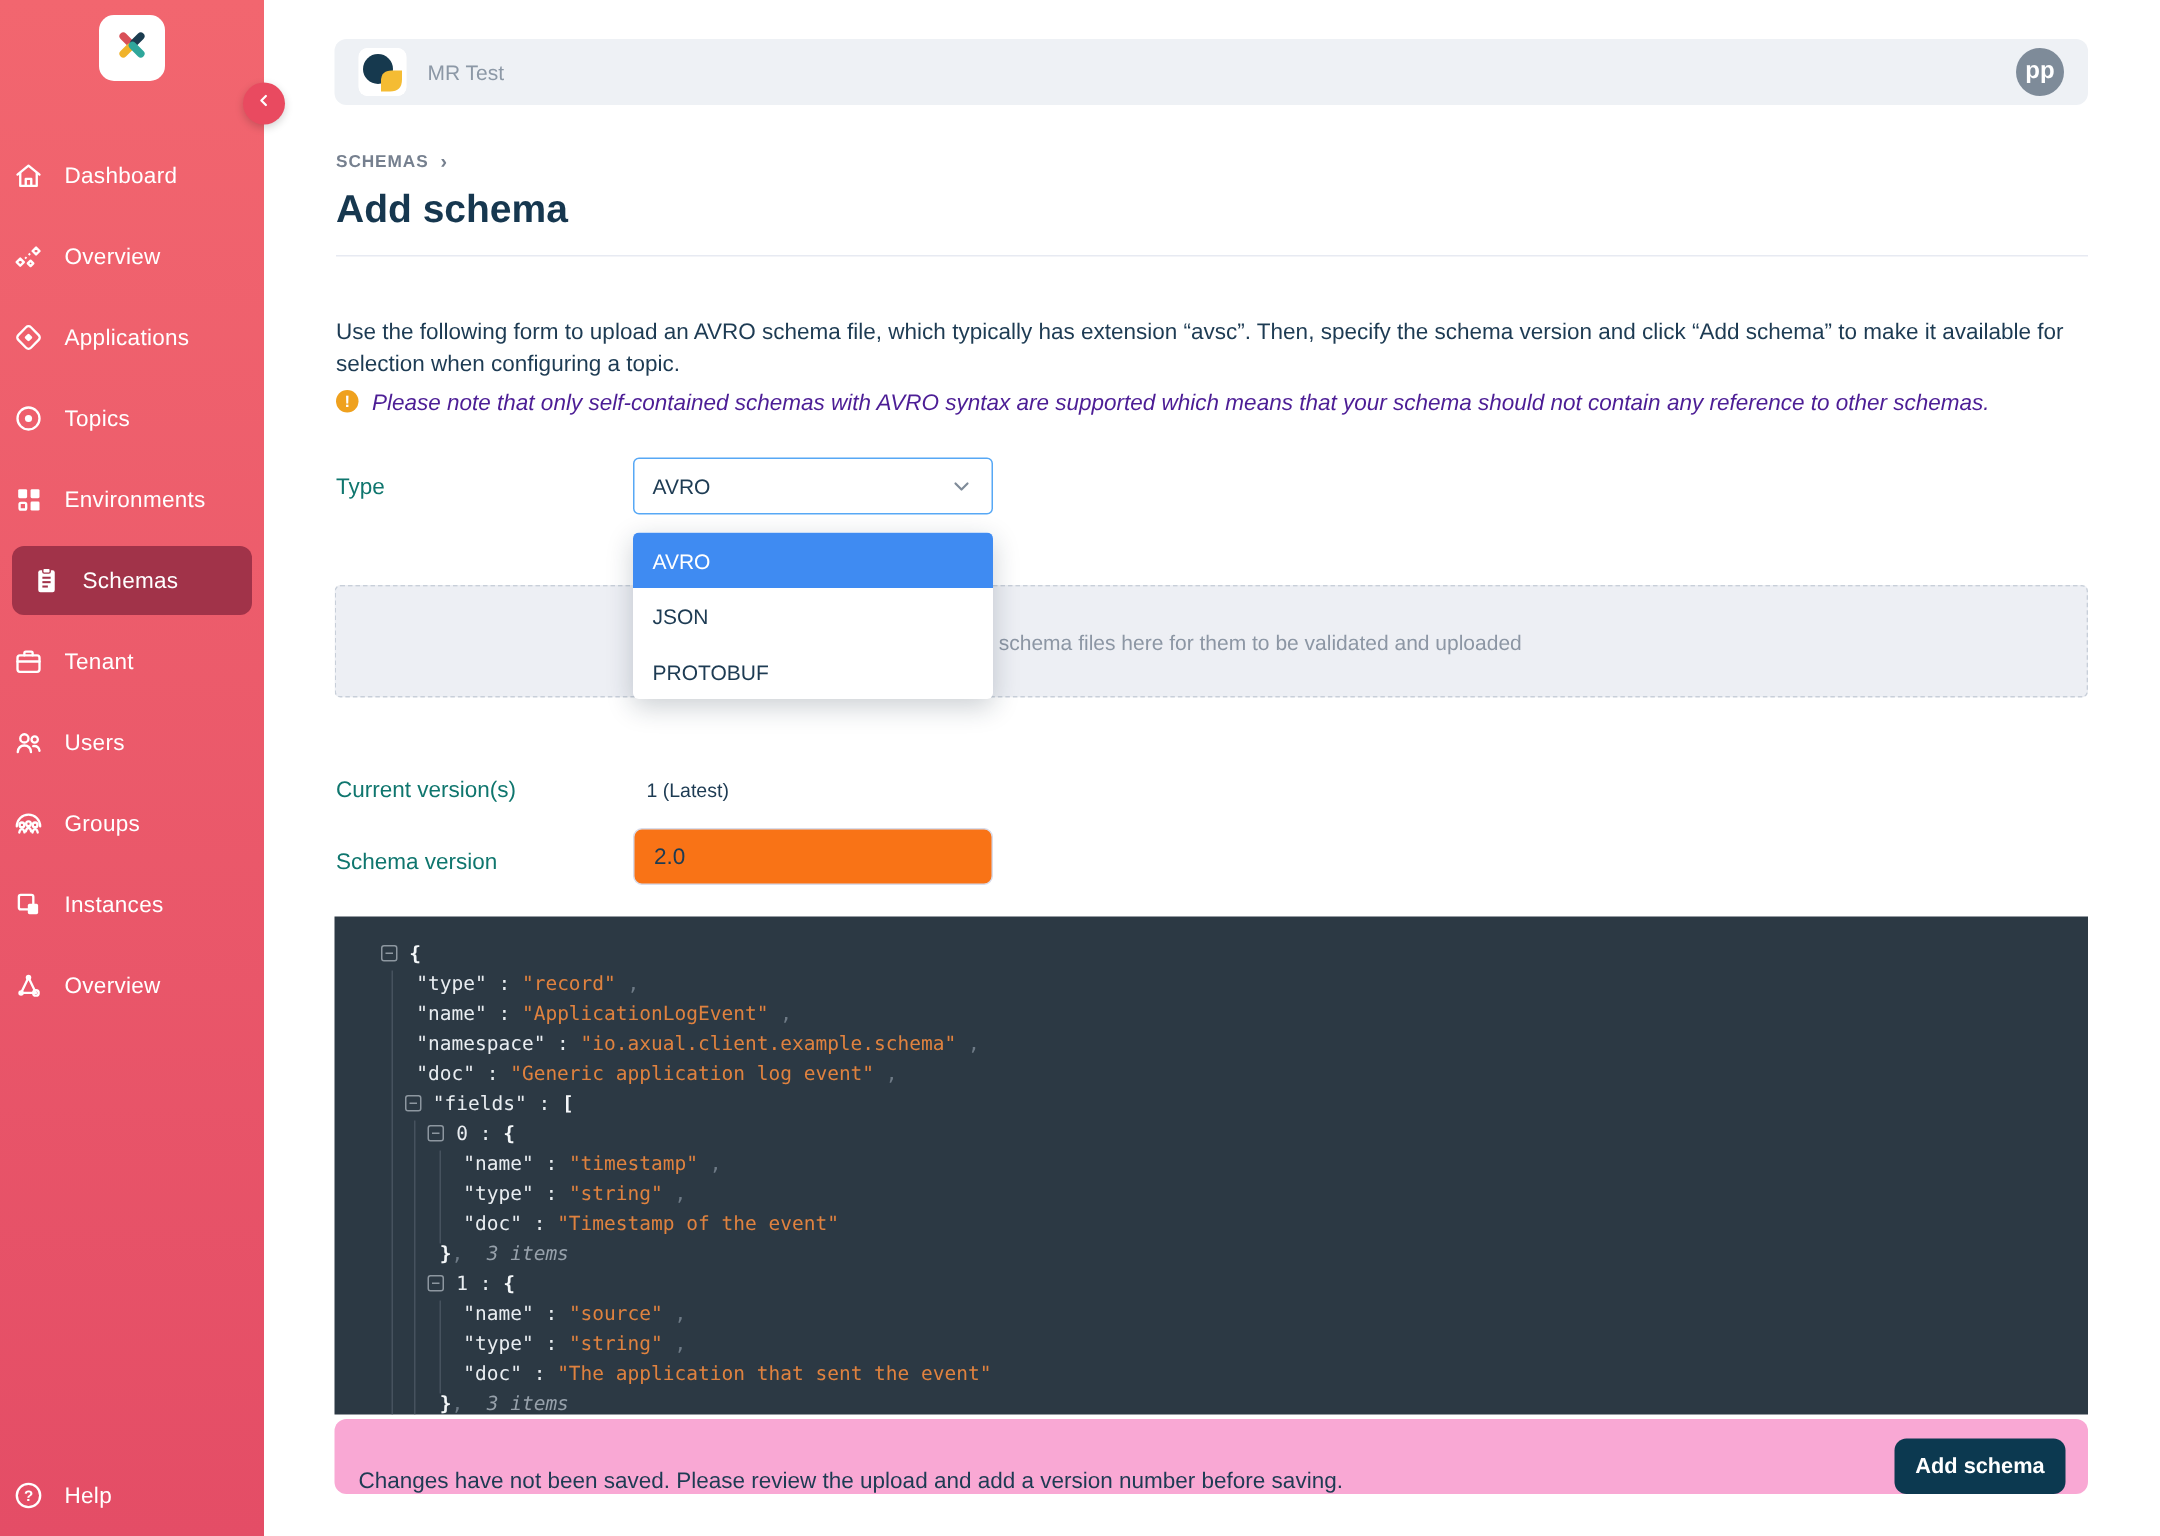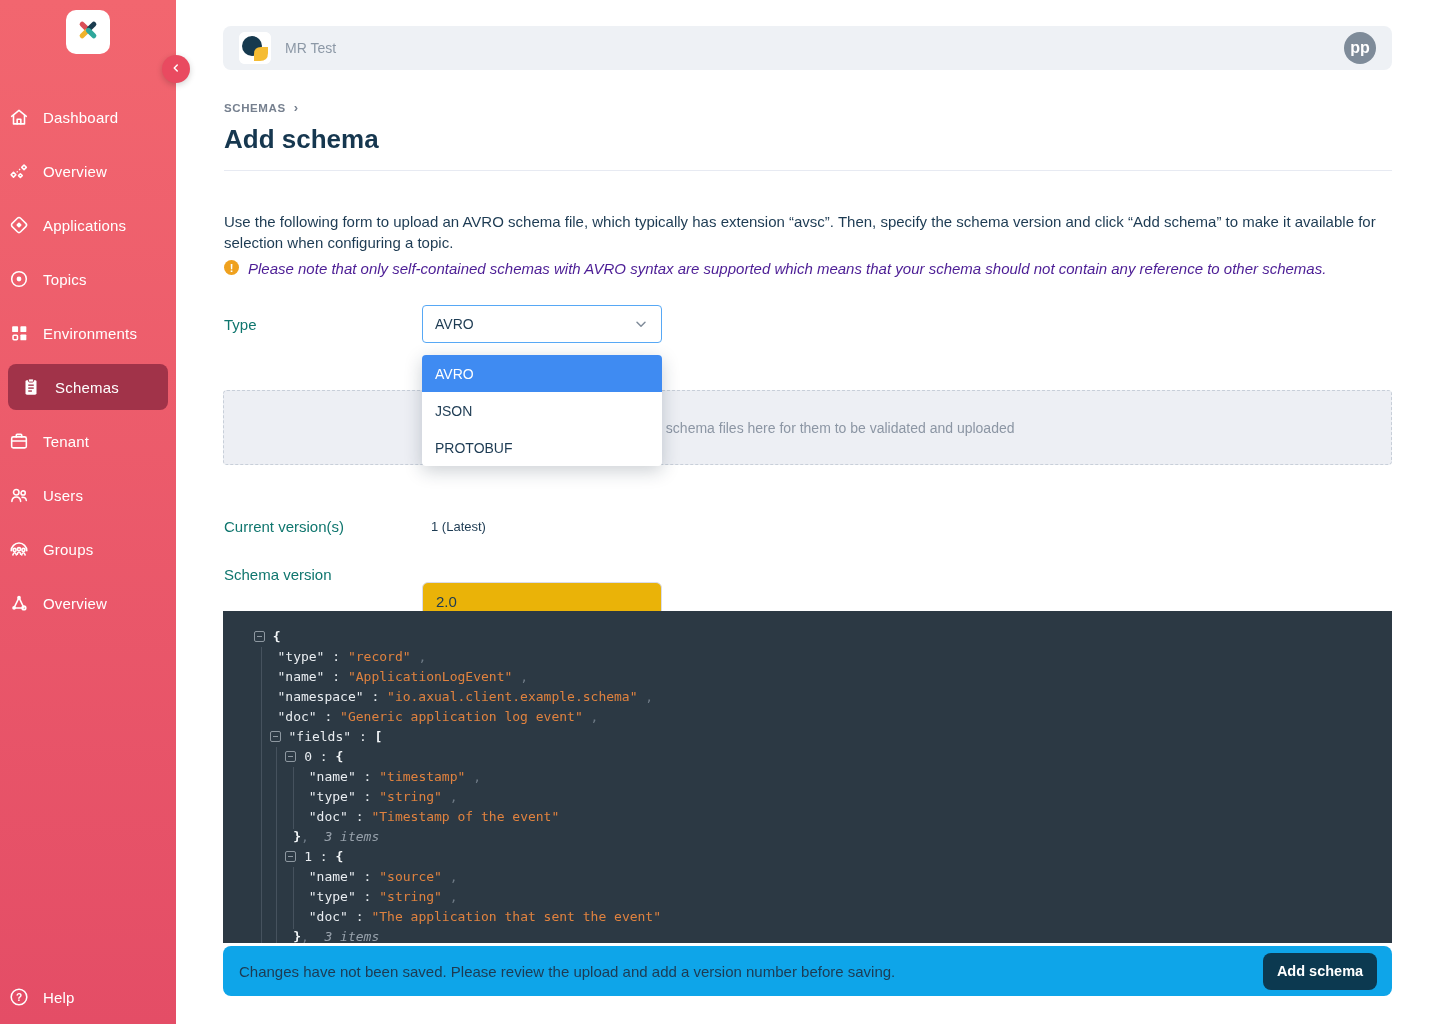--- a/index.html
+++ b/index.html
@@ -52,42 +52,42 @@
   .dropzone { position:absolute; left:223px; top:390px; width:1169px; height:75px; background:#edeff4;
     border:1px dashed #c8cfd9; border-radius:4px; display:flex; align-items:center; justify-content:center; z-index:1; }
   .dropzone-text { font-size:14px; color:#8c96a4; }
 
   .type-menu { position:absolute; left:422px; top:355px; width:240px; background:#fff; border-radius:4px;
     box-shadow:0 5px 18px rgba(25,40,60,.22); z-index:10; overflow:hidden; }
   .menu-opt { height:37px; display:flex; align-items:center; padding:0 13px; font-size:14px; color:#1d3b53; cursor:pointer; }
   .menu-opt.selected { background:#3f8bf2; color:#fff; }
 
   .cv-value { position:absolute; left:431px; top:519px; font-size:13px; color:#1d3b53; }
-  .version-input { position:absolute; left:422px; top:582px; width:240px; height:38px; border:1px solid #d9dcea;
-    border-radius:6px; font-size:15px; color:#1d3b53; padding:10px 13px; font-family:"Liberation Sans",sans-serif; background:#eab308; }
+  .version-input { position:absolute; left:422px; top:552px; width:240px; height:38px; border:1px solid #d9dcea;
+    border-radius:6px; font-size:15px; color:#1d3b53; padding:10px 13px; font-family:"Liberation Sans",sans-serif; background:#f97316; }
 
   
   .editor { position:absolute; left:223px; top:611px; width:1169px; height:332px; background:#2c3944;
     overflow:hidden; font-family:"DejaVu Sans Mono", monospace; font-size:13px; }
   .code-lines { padding:16px 0 0 31px; }
   .code-line { height:20px; line-height:20px; white-space:pre; }
   .tk-sp { white-space:pre; }
   .tk-key, .tk-colon, .tk-num { color:#e9edf1; }
   .tk-str { color:#e0823f; }
   .tk-comma { color:#6e7a86; }
   .tk-brace { color:#f4f7f9; font-weight:bold; }
   .tk-items { color:#97a1ab; font-style:italic; }
   .collapse-icon { display:inline-block; width:11px; height:11px; border:1px solid #8d97a0; border-radius:2px;
     position:relative; top:1px; }
   .collapse-icon::before { content:""; position:absolute; left:2px; right:2px; top:4px; height:1px; background:#8d97a0; }
   .guide { position:absolute; width:1px; background:#46525e; }
 
   
-  .footer { position:absolute; left:223px; top:946px; width:1169px; height:50px; background:#0ea5e9; border-radius:8px;
-    display:flex; align-items:center; padding:0 15px 0 16px; }
+  .footer { position:absolute; left:223px; top:946px; width:1169px; height:50px; background:#f9a8d4; border-radius:8px;
+    display:flex; align-items:flex-end; padding:0 15px 0 16px; }
   .footer-msg { font-size:15px; color:#1d3b53; }
   .add-btn { margin-left:auto; width:114px; height:37px; background:#0c3950; color:#fff; border:none; border-radius:8px;
     font-size:14.5px; font-weight:600; font-family:"Liberation Sans",sans-serif; cursor:pointer; }
 </style>
 </head>
 <body>
 
 <div class="sidebar">
   <div class="logo-box">
     <span>
@@ -189,20 +189,29 @@
             <path d="M3.5 14a8.5 8.5 0 0 1 17 0" fill="none" stroke="#fff" stroke-width="1.7" stroke-linecap="round" stroke-linejoin="round"></path>
             <circle cx="7.2" cy="13" r="1.7" fill="none" stroke="#fff" stroke-width="1.7" stroke-linecap="round" stroke-linejoin="round"></circle>
             <circle cx="12" cy="12.2" r="1.7" fill="none" stroke="#fff" stroke-width="1.7" stroke-linecap="round" stroke-linejoin="round"></circle>
             <circle cx="16.8" cy="13" r="1.7" fill="none" stroke="#fff" stroke-width="1.7" stroke-linecap="round" stroke-linejoin="round"></circle>
             <path d="M5.3 18.5c.4-1.7 1-2.4 1.9-2.4s1.6.7 1.9 2.4" fill="none" stroke="#fff" stroke-width="1.7" stroke-linecap="round" stroke-linejoin="round"></path>
             <path d="M10.1 17.7c.4-1.7 1-2.4 1.9-2.4s1.5.7 1.9 2.4" fill="none" stroke="#fff" stroke-width="1.7" stroke-linecap="round" stroke-linejoin="round"></path>
             <path d="M14.9 18.5c.4-1.7 1-2.4 1.9-2.4s1.5.7 1.9 2.4" fill="none" stroke="#fff" stroke-width="1.7" stroke-linecap="round" stroke-linejoin="round"></path>
           </svg>
         </span>
         <span class="nv-label">Groups</span>
+      </div>
+      <div class="nav-item">
+        <span class="nv-icon">
+          <svg width="22" height="22" viewBox="0 0 24 24">
+            <rect x="5" y="5" width="10.5" height="10.5" rx="1.4" fill="none" stroke="#fff" stroke-width="1.7" stroke-linecap="round" stroke-linejoin="round"></rect>
+            <rect x="11.5" y="11.5" width="7.5" height="7.5" rx="1.2" fill="#fff"></rect>
+          </svg>
+        </span>
+        <span class="nv-label">Instances</span>
       </div>
       <div class="nav-item">
         <span class="nv-icon">
           <svg width="22" height="22" viewBox="0 0 24 24">
             <path d="M12 6.2 6.6 17.4h10.8Z" fill="none" stroke="#fff" stroke-width="1.7" stroke-linecap="round" stroke-linejoin="round"></path>
             <circle cx="12" cy="6.2" r="2" fill="#fff"></circle>
             <circle cx="6.6" cy="17.4" r="2" fill="#fff"></circle>
             <circle cx="17.4" cy="17.4" r="2" fill="none" stroke="#fff" stroke-width="1.7" stroke-linecap="round" stroke-linejoin="round"></circle>
           </svg>
         </span>

